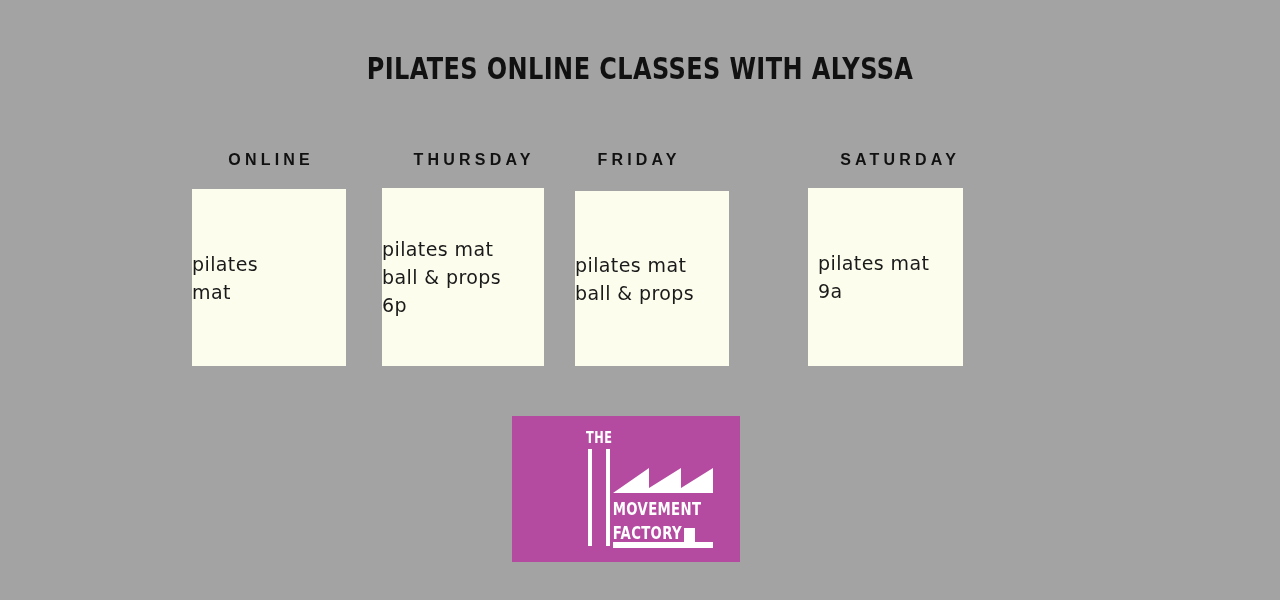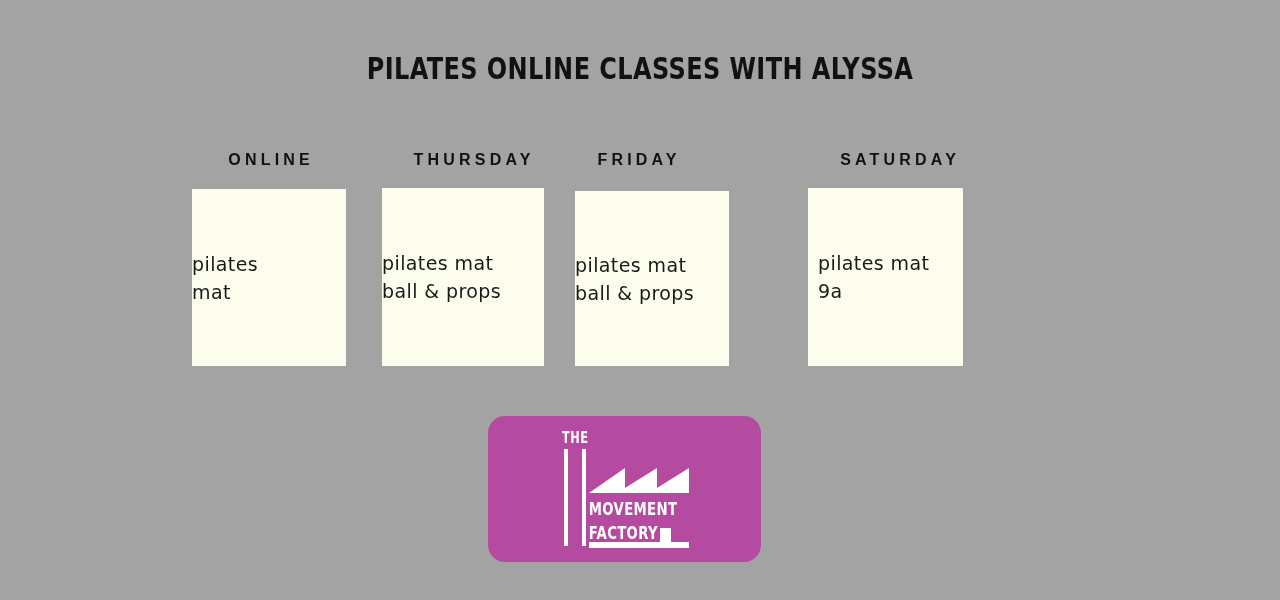--- a/index.html
+++ b/index.html
@@ -86,26 +86,25 @@
   #col-friday   .day-card { width: 154px; height: 175px; margin-top: 21px; }
   #col-saturday { left: 808px; width: 180px; }
   #col-saturday .day-card { width: 155px; height: 178px; margin-top: 18px; }
 
   #col-monday   .card-text { line-height: 28px; }
   #col-saturday .card-text { padding-left: 10px; }
 
   
   #logo-box {
     position: absolute;
-    left: 488px;
+    left: 512px;
     top: 416px;
-    width: 273px;
+    width: 228px;
     height: 146px;
     background: #b44ba0;
-    border-radius: 17px;
   }
   #logo-mark {
     position: absolute;
     left: 0;
     top: 0;
     width: 281px;
     height: 146px;
   }
 </style>
 </head>
@@ -123,20 +122,21 @@
         <div class="card-text">pilates</div>
         <div class="card-text">mat</div>
       </div>
     </div>
 
     <div class="day-col" id="col-thursday">
       <div class="day-label">THURSDAY</div>
       <div class="day-card" style="background: rgb(253, 253, 238);">
         <div class="card-text">pilates mat</div>
         <div class="card-text">ball &amp; props</div>
+        <div class="card-text">6p</div>
       </div>
     </div>
 
     <div class="day-col" id="col-friday">
       <div class="day-label">FRIDAY</div>
       <div class="day-card" style="background: rgb(253, 253, 238);">
         <div class="card-text">pilates mat</div>
         <div class="card-text">ball &amp; props</div>
       </div>
     </div>

